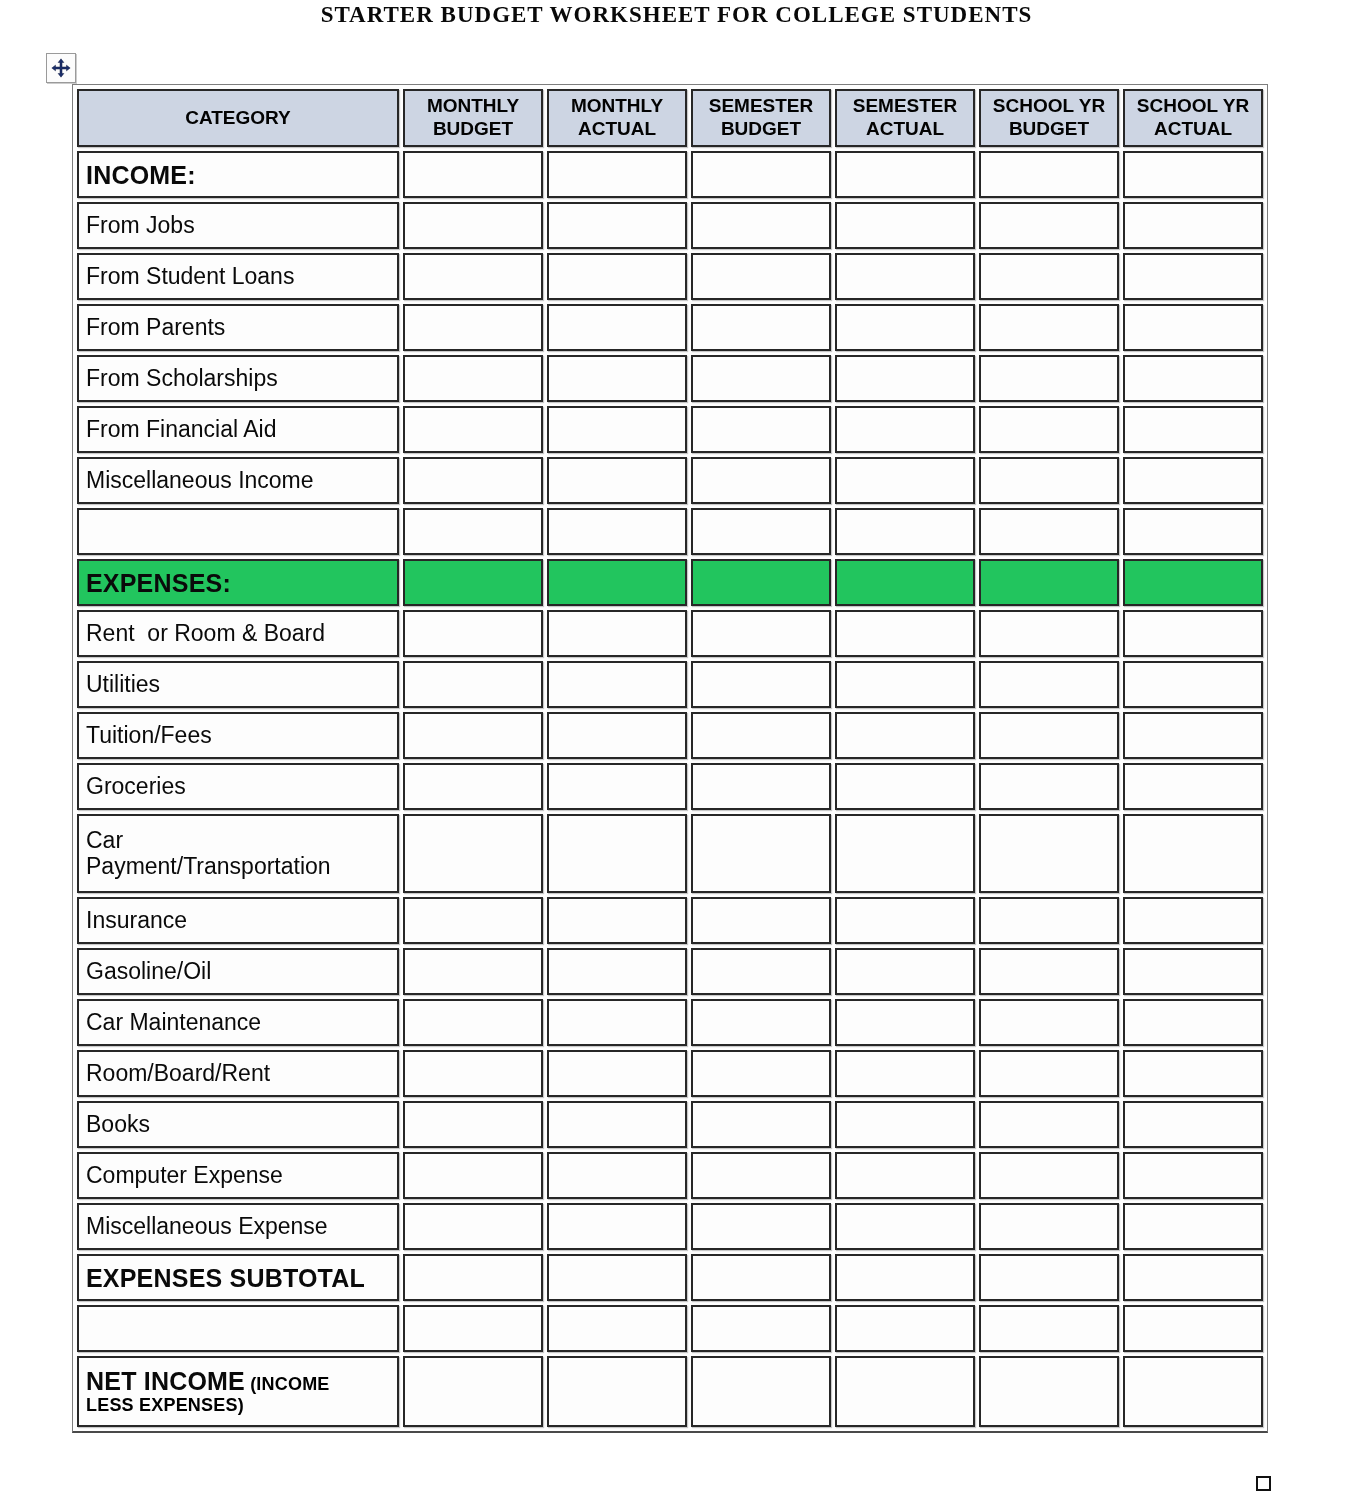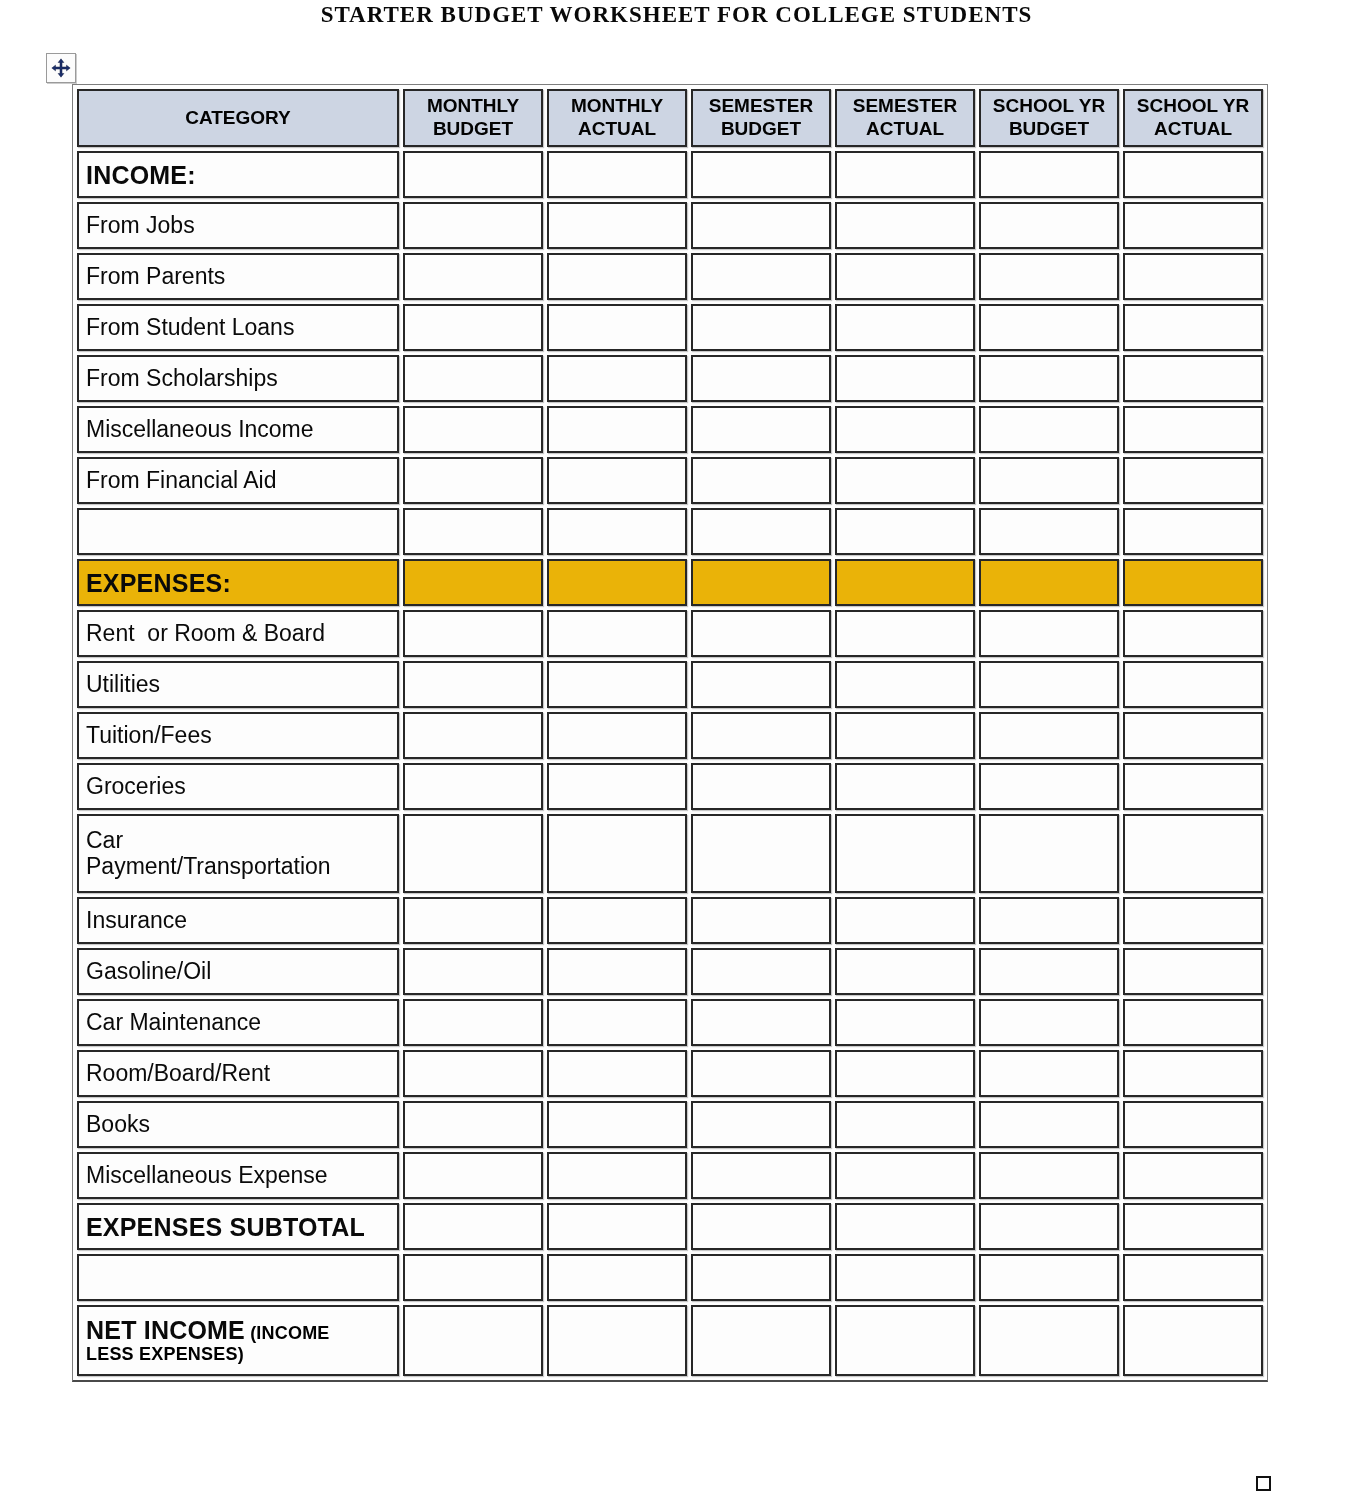--- a/index.html
+++ b/index.html
@@ -69,21 +69,21 @@
     font-size:23px;
     white-space:pre-wrap;
     line-height:1.12;
     color:#0a0a0a;
   }
   tr.bold td.cat .lbl{
     font-weight:bold;
     font-size:25px;
     letter-spacing:0.2px;
   }
-  tr.shaded td{ background:#eab308; }
+  tr.shaded td{ background:#22c55e; }
   tr.tall td{ height:73px; }
   tr.tall-net td{ height:65px; }
   td.cat .sub{
     font-weight:bold;
     font-size:18px;
     letter-spacing:0.2px;
     white-space:pre-wrap;
   }
   .resize-handle{
     position:absolute;left:1256px;top:1476px;
@@ -141,57 +141,57 @@
         <tr>
     <td class="cat"><span class="lbl">From Jobs</span></td>
     <td class="val"></td>
     <td class="val"></td>
     <td class="val"></td>
     <td class="val"></td>
     <td class="val"></td>
     <td class="val"></td>
   </tr>
         <tr>
+    <td class="cat"><span class="lbl">From Student Loans</span></td>
+    <td class="val"></td>
+    <td class="val"></td>
+    <td class="val"></td>
+    <td class="val"></td>
+    <td class="val"></td>
+    <td class="val"></td>
+  </tr>
+        <tr>
     <td class="cat"><span class="lbl">From Parents</span></td>
     <td class="val"></td>
     <td class="val"></td>
     <td class="val"></td>
     <td class="val"></td>
     <td class="val"></td>
     <td class="val"></td>
   </tr>
         <tr>
-    <td class="cat"><span class="lbl">From Student Loans</span></td>
-    <td class="val"></td>
-    <td class="val"></td>
-    <td class="val"></td>
-    <td class="val"></td>
-    <td class="val"></td>
-    <td class="val"></td>
-  </tr>
-        <tr>
     <td class="cat"><span class="lbl">From Scholarships</span></td>
     <td class="val"></td>
     <td class="val"></td>
     <td class="val"></td>
     <td class="val"></td>
     <td class="val"></td>
     <td class="val"></td>
   </tr>
         <tr>
+    <td class="cat"><span class="lbl">From Financial Aid</span></td>
+    <td class="val"></td>
+    <td class="val"></td>
+    <td class="val"></td>
+    <td class="val"></td>
+    <td class="val"></td>
+    <td class="val"></td>
+  </tr>
+        <tr>
     <td class="cat"><span class="lbl">Miscellaneous Income</span></td>
-    <td class="val"></td>
-    <td class="val"></td>
-    <td class="val"></td>
-    <td class="val"></td>
-    <td class="val"></td>
-    <td class="val"></td>
-  </tr>
-        <tr>
-    <td class="cat"><span class="lbl">From Financial Aid</span></td>
     <td class="val"></td>
     <td class="val"></td>
     <td class="val"></td>
     <td class="val"></td>
     <td class="val"></td>
     <td class="val"></td>
   </tr>
         <tr>
     <td class="cat"><span class="lbl"></span></td>
     <td class="val"></td>
@@ -295,20 +295,29 @@
         <tr>
     <td class="cat"><span class="lbl">Books</span></td>
     <td class="val"></td>
     <td class="val"></td>
     <td class="val"></td>
     <td class="val"></td>
     <td class="val"></td>
     <td class="val"></td>
   </tr>
         <tr>
+    <td class="cat"><span class="lbl">Computer Expense</span></td>
+    <td class="val"></td>
+    <td class="val"></td>
+    <td class="val"></td>
+    <td class="val"></td>
+    <td class="val"></td>
+    <td class="val"></td>
+  </tr>
+        <tr>
     <td class="cat"><span class="lbl">Miscellaneous Expense</span></td>
     <td class="val"></td>
     <td class="val"></td>
     <td class="val"></td>
     <td class="val"></td>
     <td class="val"></td>
     <td class="val"></td>
   </tr>
         <tr class="bold">
     <td class="cat"><span class="lbl">EXPENSES SUBTOTAL</span></td>

